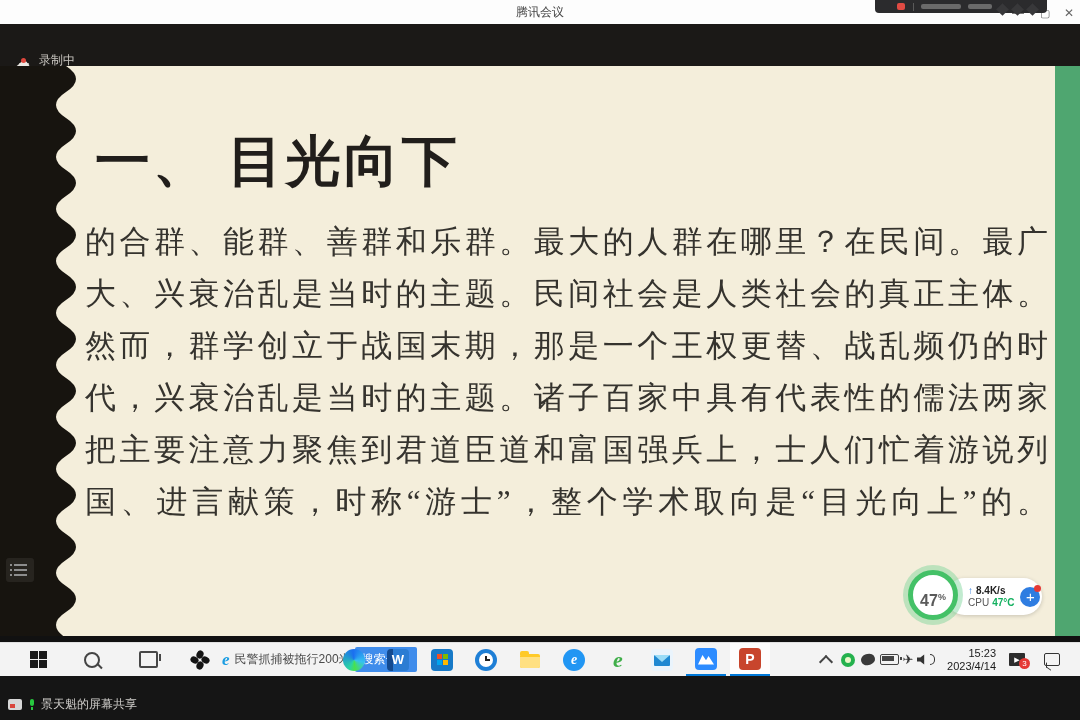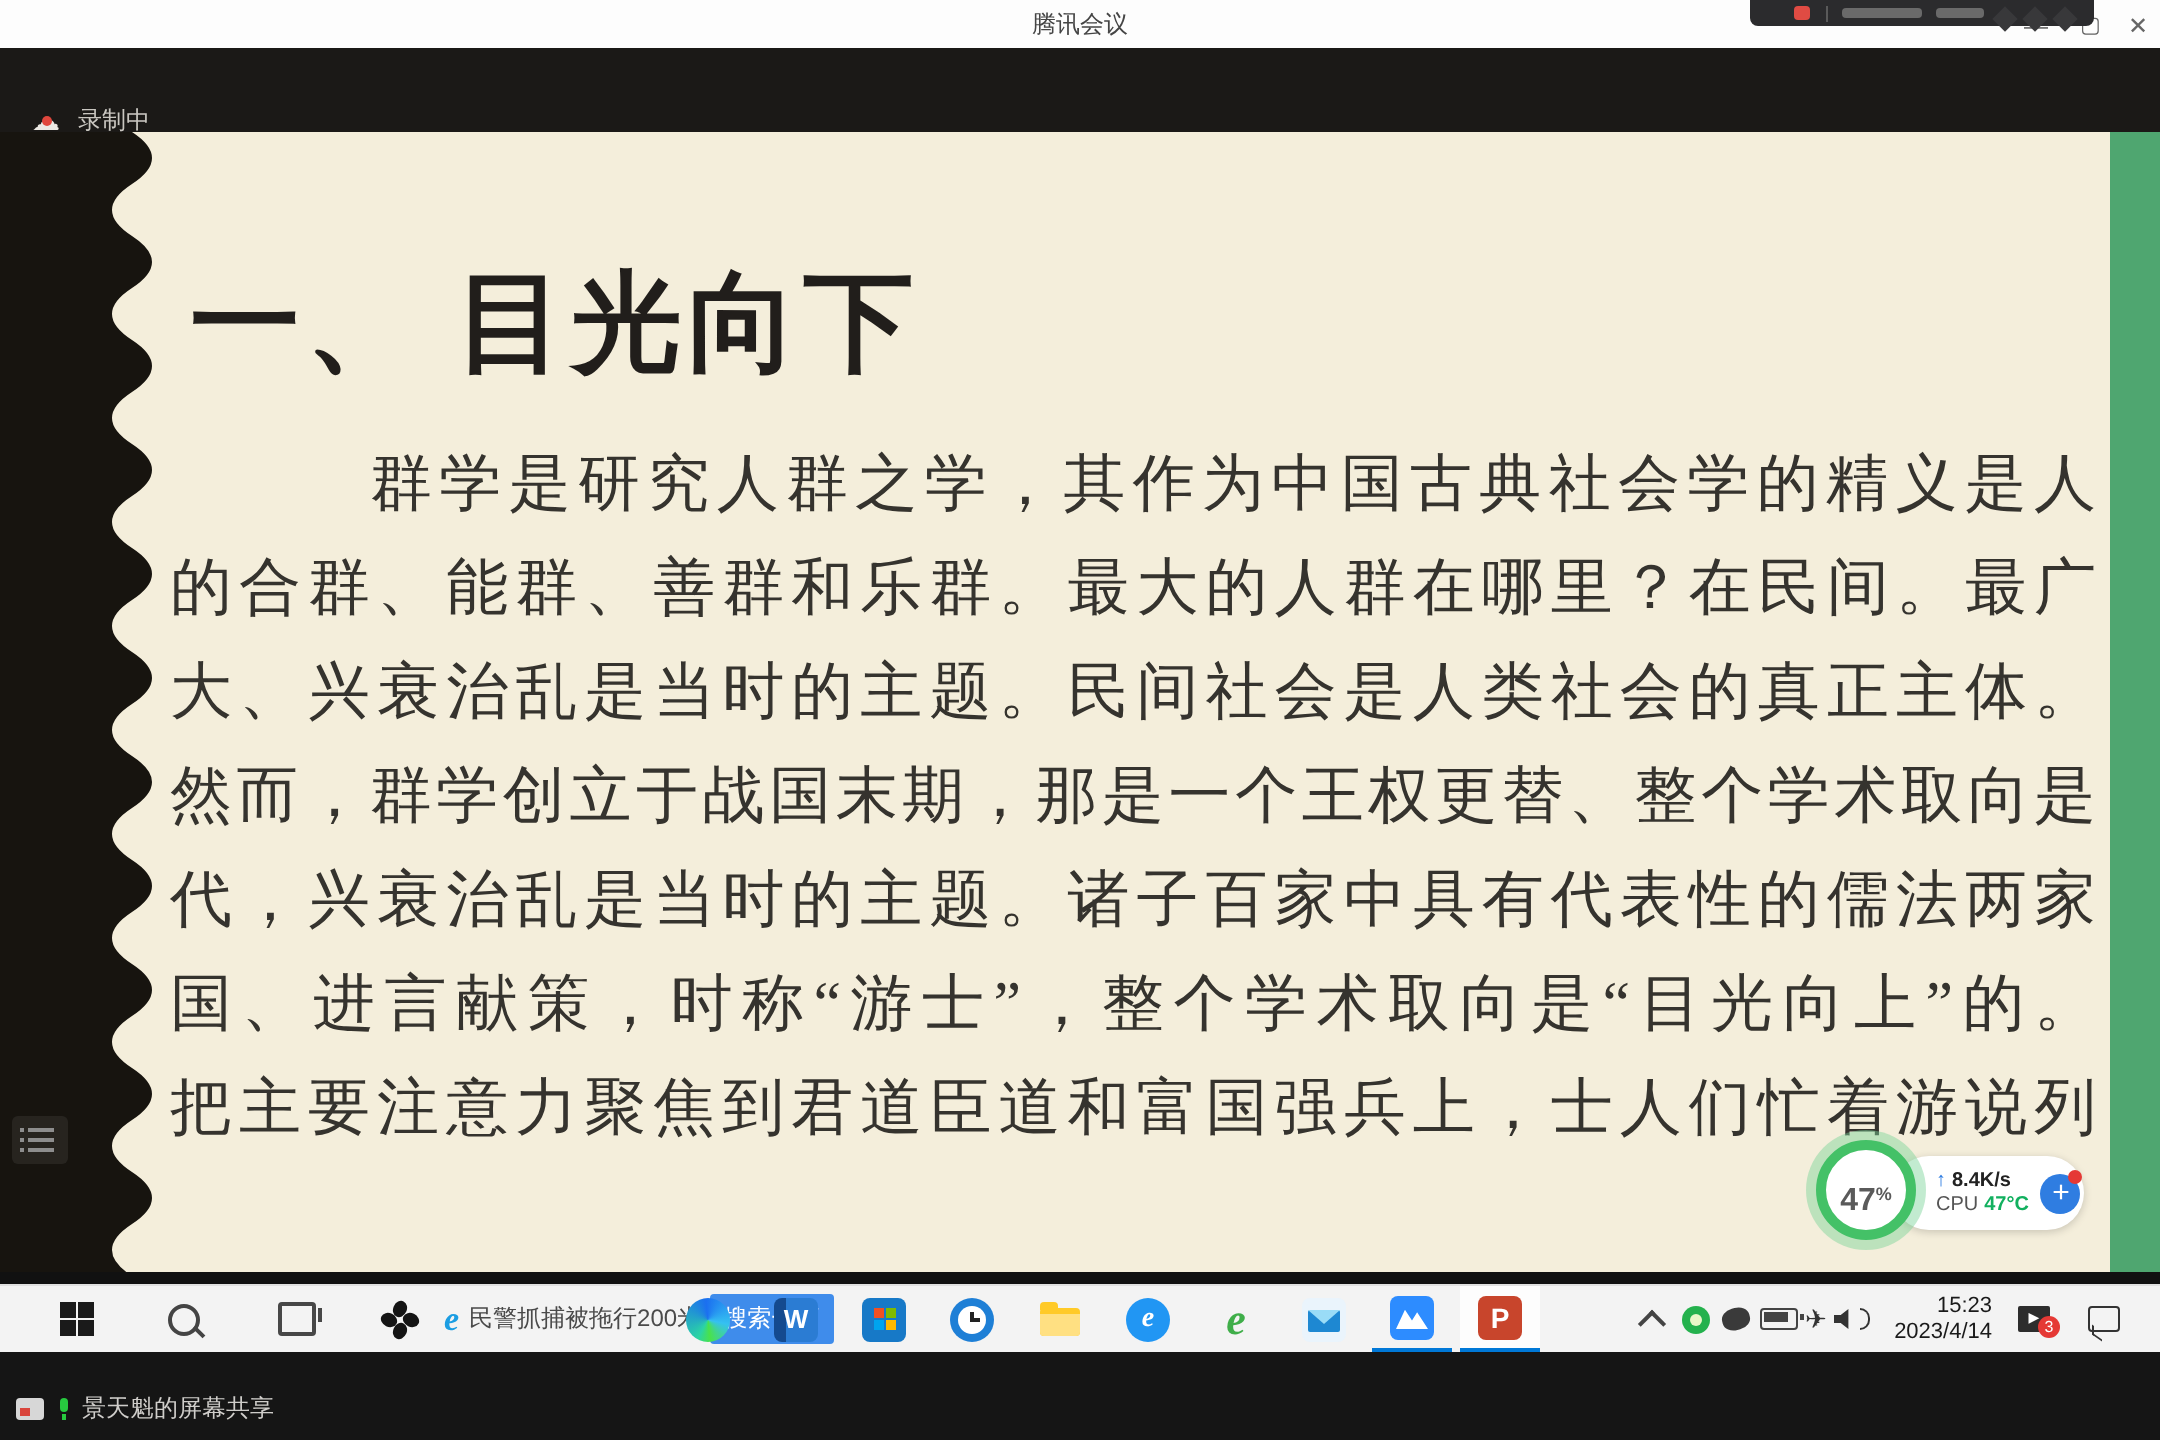--- a/index.html
+++ b/index.html
@@ -210,27 +210,26 @@
         q20 13 0 26 q-20 13 0 26 q20 13 0 26 q-20 13 0 26
         q20 13 0 26 q-20 13 0 26 q20 13 0 26 q-20 13 0 26
         q20 13 0 26 q-20 13 0 26 q20 13 0 26 q-20 13 0 26
         q20 13 0 26 q-20 13 0 26 q20 13 0 26 q-20 13 0 26
         q20 13 0 26 q-20 13 0 26 L66 570 H0 Z"></path>
     </svg>
 
     <div id="slide-title">一、 目光向下</div>
 
     <div id="slide-body">
-      <div class="body-line indent">群学是研究人群之学，其作为中国古典社会学的精义是人</div>
       <div class="body-line">的合群、能群、善群和乐群。最大的人群在哪里？在民间。最广</div>
       <div class="body-line">大、兴衰治乱是当时的主题。民间社会是人类社会的真正主体。</div>
-      <div class="body-line">然而，群学创立于战国末期，那是一个王权更替、整个学术取向是</div>
+      <div class="body-line">然而，群学创立于战国末期，那是一个王权更替、战乱频仍的时</div>
       <div class="body-line">代，兴衰治乱是当时的主题。诸子百家中具有代表性的儒法两家</div>
+      <div class="body-line">把主要注意力聚焦到君道臣道和富国强兵上，士人们忙着游说列</div>
       <div class="body-line">国、进言献策，时称“游士”，整个学术取向是“目光向上”的。</div>
-      <div class="body-line">把主要注意力聚焦到君道臣道和富国强兵上，士人们忙着游说列</div>
     </div>
 
     <div id="menu-icon">
       <span class="mi-row">
           <i class="mi-dot"></i>
           <i class="mi-line"></i>
         </span>
       <span class="mi-row">
           <i class="mi-dot"></i>
           <i class="mi-line"></i>

